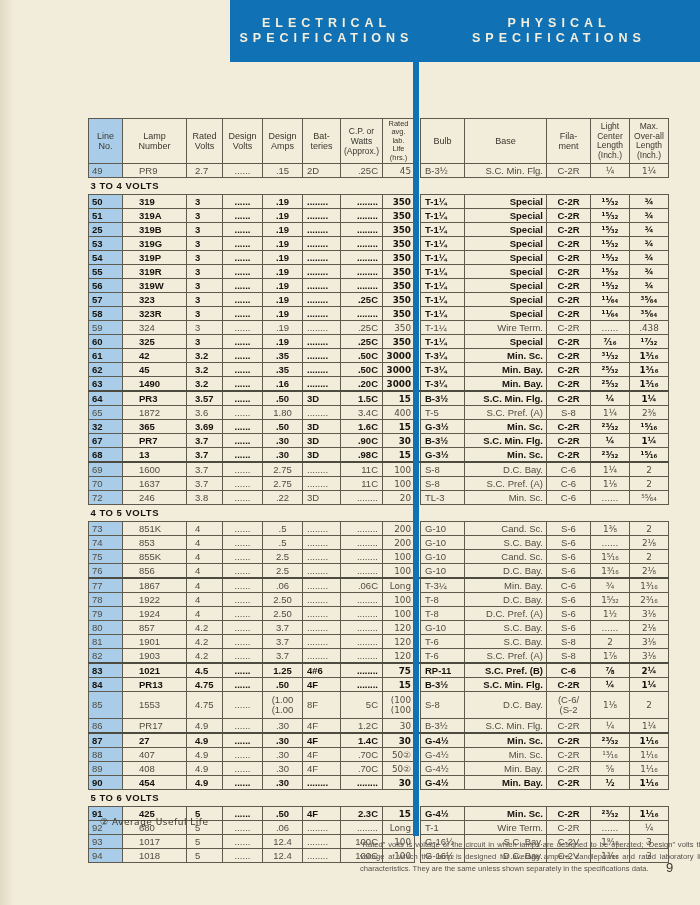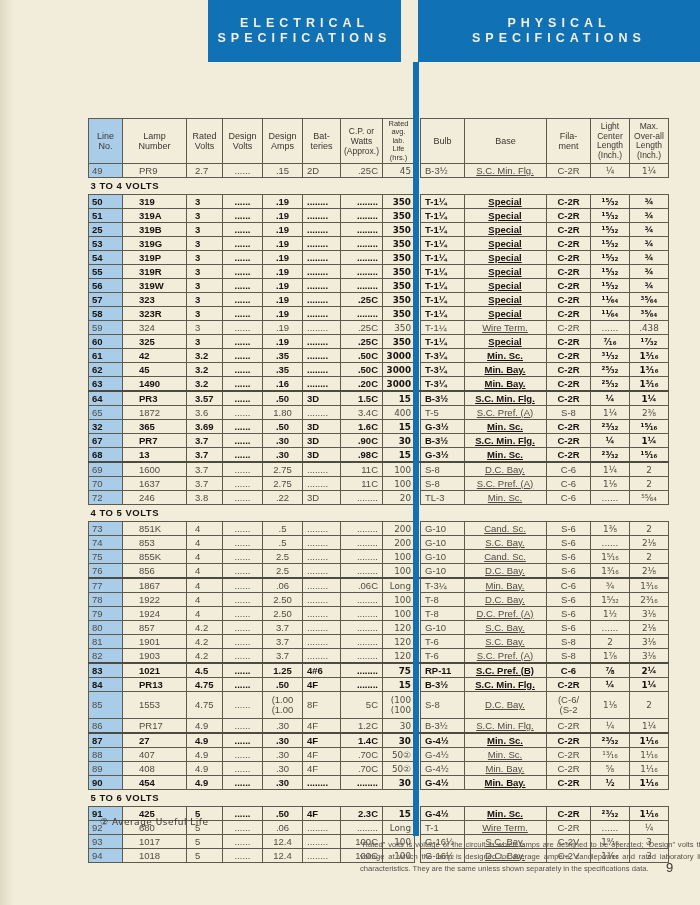--- a/index.html
+++ b/index.html
@@ -2,40 +2,40 @@
 <html><head>
 <meta charset="utf-8">
 <style>
   html,body{margin:0;padding:0;}
   .page{position:relative;width:700px;height:905px;overflow:hidden;
     background:linear-gradient(90deg,#e0d9c3 0,#f2ecda 14px,#f2ecda 100%);
     font-family:"Liberation Sans",sans-serif;}
   .banner{position:absolute;top:0;height:62px;background:#1171b5;color:#f3eedd;
     text-align:center;font-weight:bold;font-size:12.5px;letter-spacing:5px;line-height:15px;}
   .banner-inner{padding-top:16px;}
-  #banner-left{left:208px;width:193px;}
+  #banner-left{left:230px;width:193px;}
   #banner-right{left:418px;width:282px;}
   #divider-stripe{position:absolute;left:413px;top:62px;width:6px;height:774px;background:#1171b5;z-index:5;}
   table.spec{position:absolute;left:88px;top:118px;width:580px;border-collapse:collapse;table-layout:fixed;}
   th,td{border:1px solid #5e5a4e;font-size:9.5px;color:#504c43;overflow:hidden;
     white-space:pre-line;padding:0 3px;height:13px;line-height:10px;vertical-align:middle;}
   thead th{height:44px;font-weight:normal;text-align:center;font-size:9px;color:#3a372f;background:#f2ecda;margin-left:12px;}
   thead th.f6{font-size:8.5px;}
   thead th.f7{font-size:7.5px;line-height:8.5px;}
   thead th.f11,thead th.f12{font-size:8.5px;line-height:9.5px;}
   .linecell{background:#a9cde8;}
   td.f0{text-align:left;padding-right:4px;}
   td.f1{text-align:left;padding-left:16px;}
   td.f2{text-align:left;padding-left:8px;}
   td.f3,td.f4{text-align:center;}
   td.f5{text-align:left;padding-left:4px;}
   td.f6{text-align:right;padding-right:4px;}
   td.f7{text-align:right;padding-right:3px;}
   td.f8{text-align:left;padding-left:4px;}
-  td.f9{text-align:center;padding-left:2px;text-decoration:underline;}
+  td.f9{text-align:right;padding-left:2px;}
   td.f10,td.f11,td.f12{text-align:center;}
   td.f7,td.f11,td.f12{font-family:"DejaVu Sans",sans-serif;font-size:8.8px;}
   .divcell{border-top:none;border-bottom:none;background:transparent;padding:0;}
   tr.boldrow td{font-weight:bold;color:#16130e;}
   tr.seprow td{border-top:2px solid #4d4a40;}
   tr.tallrow td{height:26px;}
   tr.sectionrow td{border:none;background:transparent;font-weight:bold;color:#16130e;
     text-align:left;font-size:9.5px;height:14px;padding:1px 2px;letter-spacing:0.5px;}
   #footnote-left{position:absolute;left:100px;top:817px;font-size:9px;color:#3a372f;
     font-family:"DejaVu Sans",sans-serif;letter-spacing:0.5px;}

